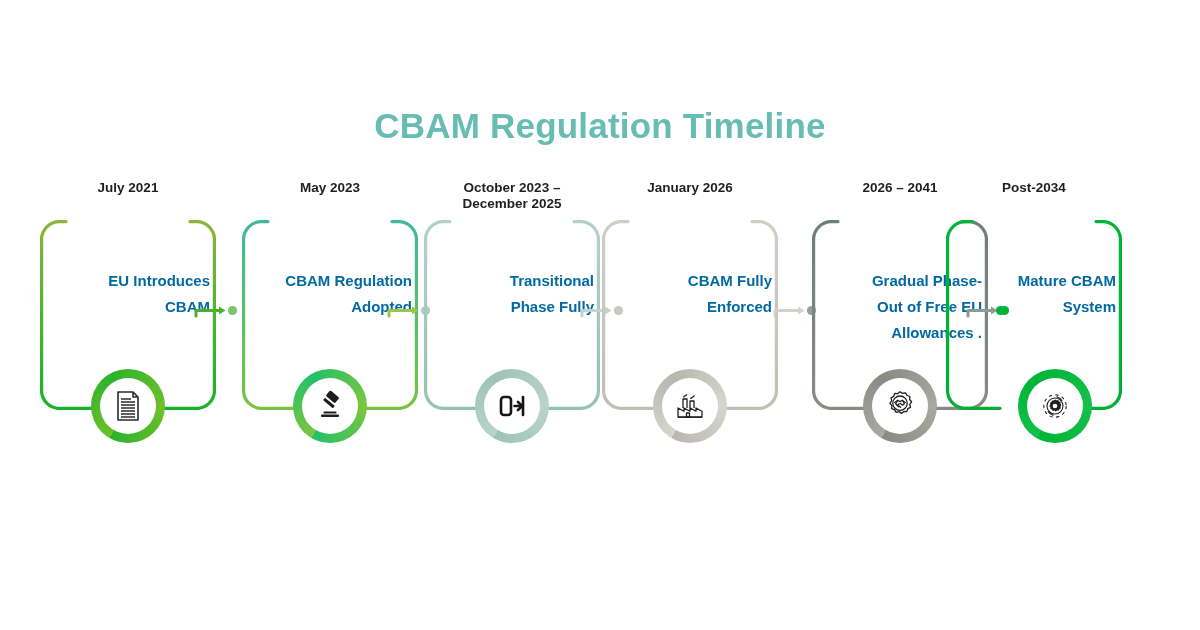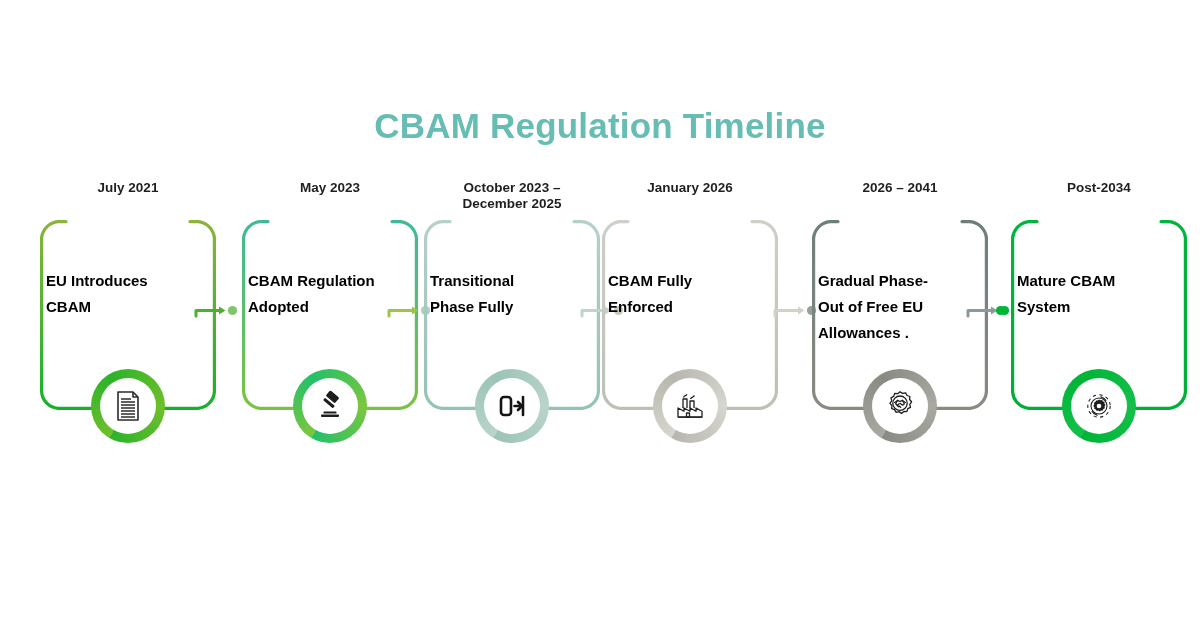--- a/index.html
+++ b/index.html
@@ -75,24 +75,24 @@
     height: 190px;
     overflow: visible;
   }
   .frame svg { display: block; overflow: visible; }
 
   .stage-label {
     position: absolute;
     top: 88px;
     left: 6px;
     width: 164px;
-    text-align: left;
+    text-align: right;
     font-size: 15px;
     line-height: 26px;
-    color: #000000;
+    color: #0369a1;
     white-space: pre-line;
   }
 
   
   .medallion {
     position: absolute;
     left: 50%;
     top: 189px;
     width: 74px;
     height: 74px;
@@ -392,21 +392,21 @@
           </div>
         </div>
       </div>
       <div class="connector" style="left: 966px;">
       <svg width="42" height="16" viewBox="0 0 42 16">
         <path d="M2 14 V8.5 H26" fill="none" stroke="#8E9A95" stroke-width="3" stroke-linecap="round" stroke-linejoin="round"></path>
         <path d="M25 4.6 L31.5 8.5 L25 12.4 Z" fill="#8E9A95"></path>
         <circle cx="38.5" cy="8.5" r="4.6" fill="#00B437"></circle>
       </svg>
       </div>
-      <div class="stage" style="left: 1011px;">
+      <div class="stage" style="left: 946px; padding-left: 41px;">
         <div class="stage-date">Post-2034</div>
         <div class="frame">
     <svg width="176" height="190" viewBox="0 0 176 190">
       <defs>
         <linearGradient id="grad5" x1="0" y1="0" x2="0" y2="1">
           <stop offset="0%" stop-color="#00B43C"></stop>
           <stop offset="100%" stop-color="#00AF35"></stop>
         </linearGradient>
         <linearGradient id="grad5h" x1="0" y1="0" x2="1" y2="0">
           <stop offset="0%" stop-color="#00B43C"></stop>

